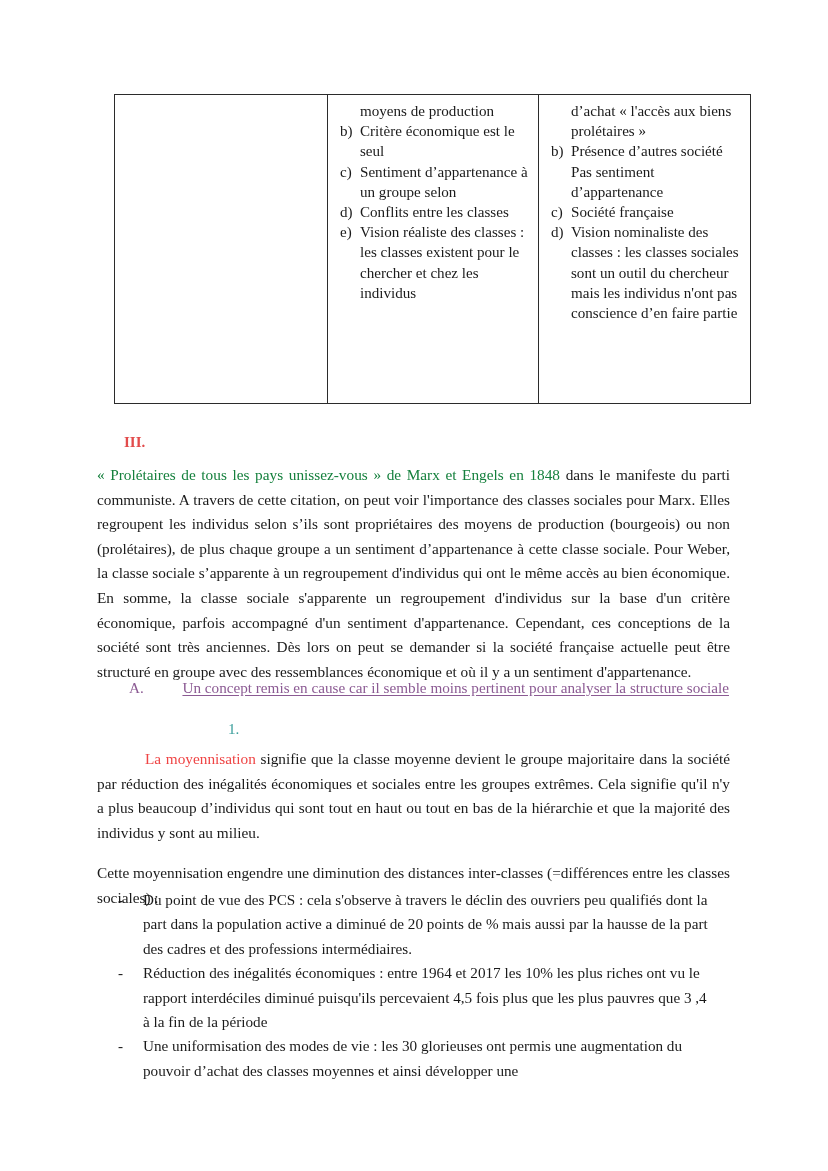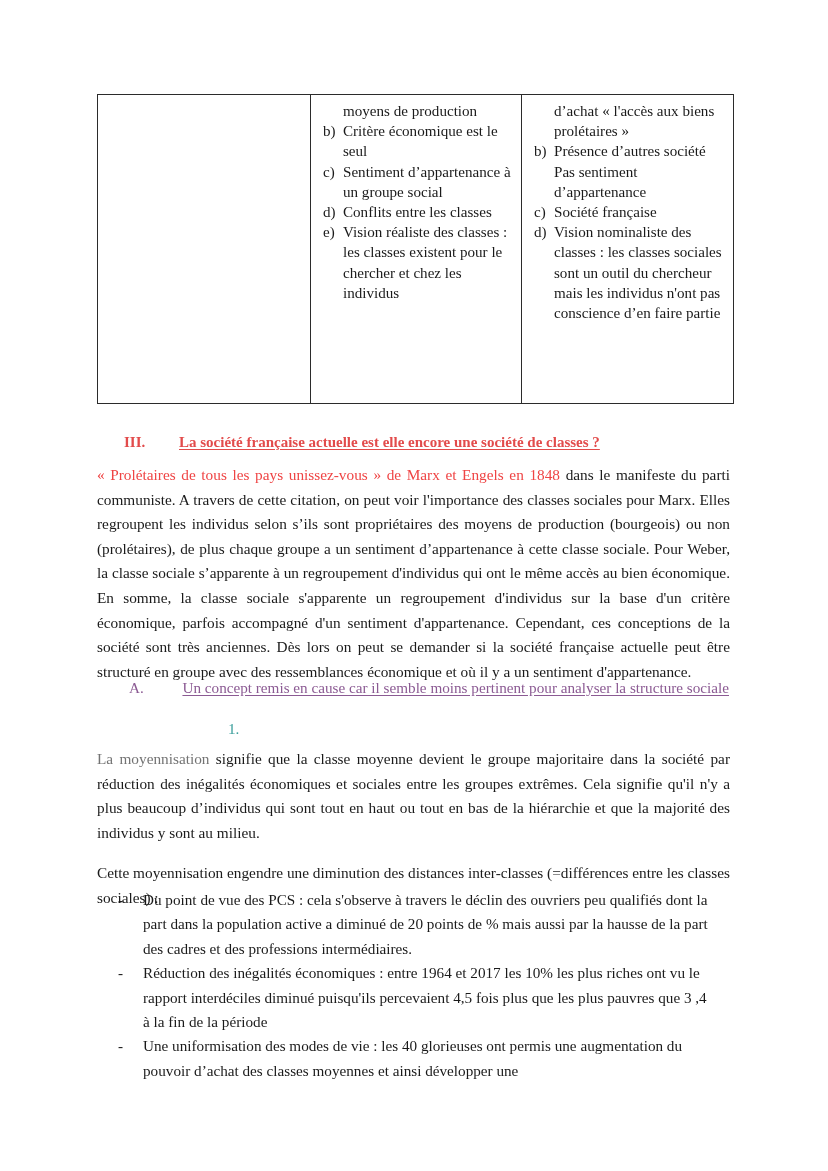--- a/index.html
+++ b/index.html
@@ -30,20 +30,21 @@
   .tbl-wrap {
     position: absolute;
     left: 97px;
     top: 94px;
     width: 633px;
   }
   table.cmp {
     border-collapse: collapse;
     table-layout: fixed;
     width: 633px;
+    margin-left: 17px;
   }
   table.cmp td {
     border: 1.1px solid #2b2b2b;
     vertical-align: top;
     padding: 0;
     height: 308px;
   }
   td.col-a { width: 212px; }
   td.col-b { width: 210px; }
   td.col-c { width: 211px; }
@@ -103,22 +104,22 @@
     width: 633px;
     font-size: 15.3px;
     line-height: 24.6px;
     text-align: justify;
     color: #1a1a1a;
   }
   .para.p1 { top: 463px; }
   .para.p2 { top: 747px; }
   .para.p3 { top: 861px; }
 
-  .quote-teal { color: #ef4444; }
-  .red-term  { color: #737373; }
+  .quote-teal { color: #15803d; }
+  .red-term  { color: #ef4444; margin-left: 48px; }
 
   
   .h-alpha {
     position: absolute;
     left: 97px;
     top: 677px;
     width: 640px;
     font-size: 15.2px;
     line-height: 21.5px;
     color: #8b5a93;
@@ -201,21 +202,21 @@
               <li class="li cont">
                 <span class="mk"></span>
                 <span class="tx">moyens de production</span>
               </li>
               <li class="li">
                 <span class="mk">b)</span>
                 <span class="tx">Critère économique est le seul</span>
               </li>
               <li class="li">
                 <span class="mk">c)</span>
-                <span class="tx">Sentiment d’appartenance à un groupe social</span>
+                <span class="tx">Sentiment d’appartenance à un groupe selon</span>
               </li>
               <li class="li">
                 <span class="mk">d)</span>
                 <span class="tx">Conflits entre les classes</span>
               </li>
               <li class="li">
                 <span class="mk">e)</span>
                 <span class="tx">Vision réaliste des classes : les classes existent pour le chercher et chez les individus</span>
               </li>
             </ol>
@@ -248,21 +249,20 @@
             </ol>
           </div>
         </td>
       </tr>
     </tbody>
       </table>
   </div>
 
   <div class="h-roman">
     <span class="num">III.</span>
-    <span class="txt">La société française actuelle est elle encore une société de classes ?</span>
   </div>
 
   <div class="para p1"><span class="quote-teal">« Prolétaires de tous les pays unissez-vous » de Marx et Engels en 1848</span><span> dans le manifeste du parti communiste. A travers de cette citation, on peut voir l'importance des classes sociales pour Marx. Elles regroupent les individus selon s’ils sont propriétaires des moyens de production (bourgeois) ou non (prolétaires), de plus chaque groupe a un sentiment d’appartenance à cette classe sociale. Pour Weber, la classe sociale s’apparente à un regroupement d'individus qui ont le même accès au bien économique. En somme, la classe sociale s'apparente un regroupement d'individus sur la base d'un critère économique, parfois accompagné d'un sentiment d'appartenance. Cependant, ces conceptions de la société sont très anciennes. Dès lors on peut se demander si la société française actuelle peut être structuré en groupe avec des ressemblances économique et où il y a un sentiment d'appartenance.</span></div>
 
   <div class="h-alpha">
     <span class="num">A.</span>
     <span class="txt">Un concept remis en cause car il semble moins pertinent pour analyser la structure sociale</span>
   </div>
 
   <div class="h-num">
@@ -277,17 +277,17 @@
     <div class="dash-item">
       <span class="bullet">-</span>
       <span class="body">Du point de vue des PCS : cela s'observe à travers le déclin des ouvriers peu qualifiés dont la part dans la population active a diminué de 20 points de % mais aussi par la hausse de la part des cadres et des professions intermédiaires.</span>
     </div>
     <div class="dash-item">
       <span class="bullet">-</span>
       <span class="body">Réduction des inégalités économiques : entre 1964 et 2017 les 10% les plus riches ont vu le rapport interdéciles diminué puisqu'ils percevaient 4,5 fois plus que les plus pauvres que 3 ,4 à la fin de la période</span>
     </div>
     <div class="dash-item">
       <span class="bullet">-</span>
-      <span class="body">Une uniformisation des modes de vie : les 40 glorieuses ont permis une augmentation du pouvoir d’achat des classes moyennes et ainsi développer une</span>
+      <span class="body">Une uniformisation des modes de vie : les 30 glorieuses ont permis une augmentation du pouvoir d’achat des classes moyennes et ainsi développer une</span>
     </div>
   </div>
 
 </div>
 
 </body></html>

